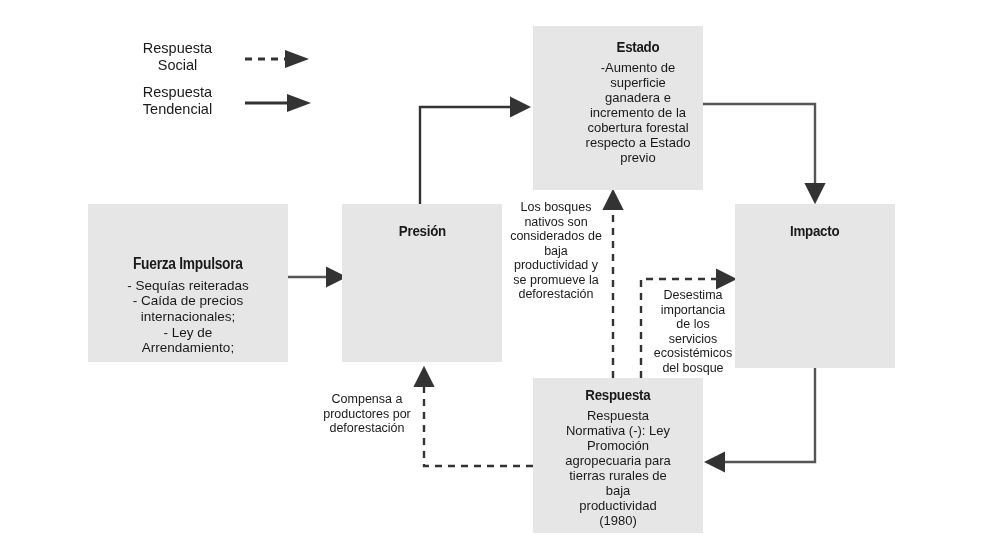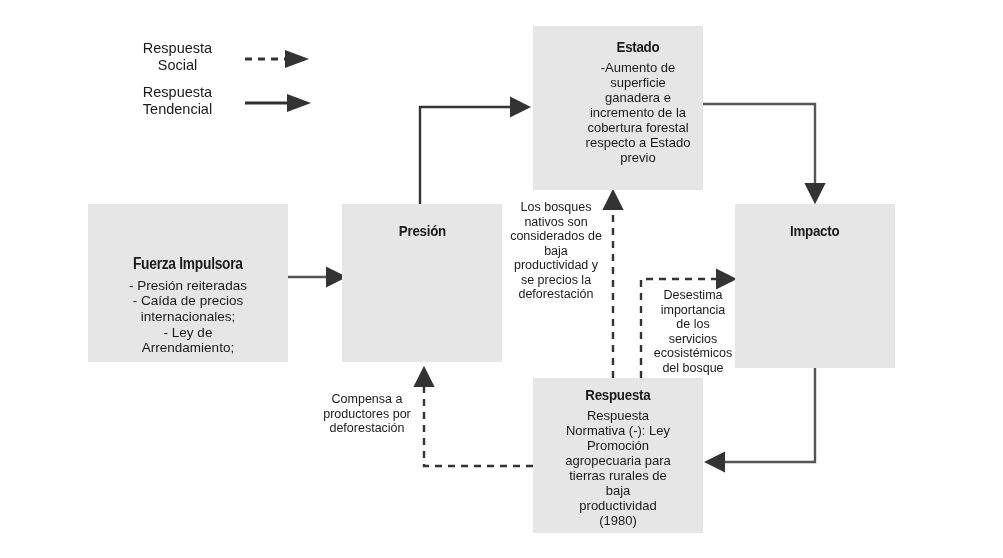--- a/index.html
+++ b/index.html
@@ -110,21 +110,21 @@
 Tendencial</div>
       <svg class="legend-glyph" viewBox="0 0 70 26">
         <line x1="0" y1="13" x2="46" y2="13" stroke="#333" stroke-width="3"></line>
         <path d="M42,4 L66,13 L42,22 z" fill="#333"></path>
       </svg>
     </div>
   </div>
 
   <div class="node" id="node-fuerza">
     <div class="title">Fuerza Impulsora</div>
-    <div class="body">- Presión reiteradas
+    <div class="body">- Sequías reiteradas
 - Caída de precios
 internacionales;
 - Ley de
 Arrendamiento;</div>
   </div>
 
   <div class="node" id="node-presion">
     <div class="title">Presión</div>
   </div>
 
@@ -153,21 +153,21 @@
 baja
 productividad
 (1980)</div>
   </div>
 
   <div class="annot" id="annot-bosques">Los bosques
 nativos son
 considerados de
 baja
 productividad y
-se precios la
+se promueve la
 deforestación</div>
   <div class="annot" id="annot-desestima">Desestima
 importancia
 de los
 servicios
 ecosistémicos
 del bosque</div>
   <div class="annot" id="annot-compensa">Compensa a
 productores por
 deforestación</div>

